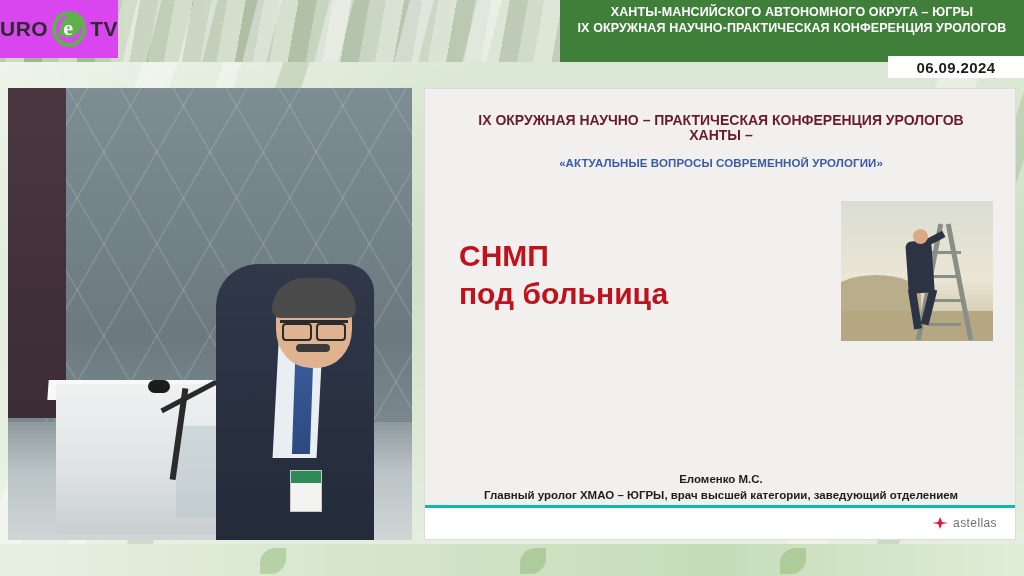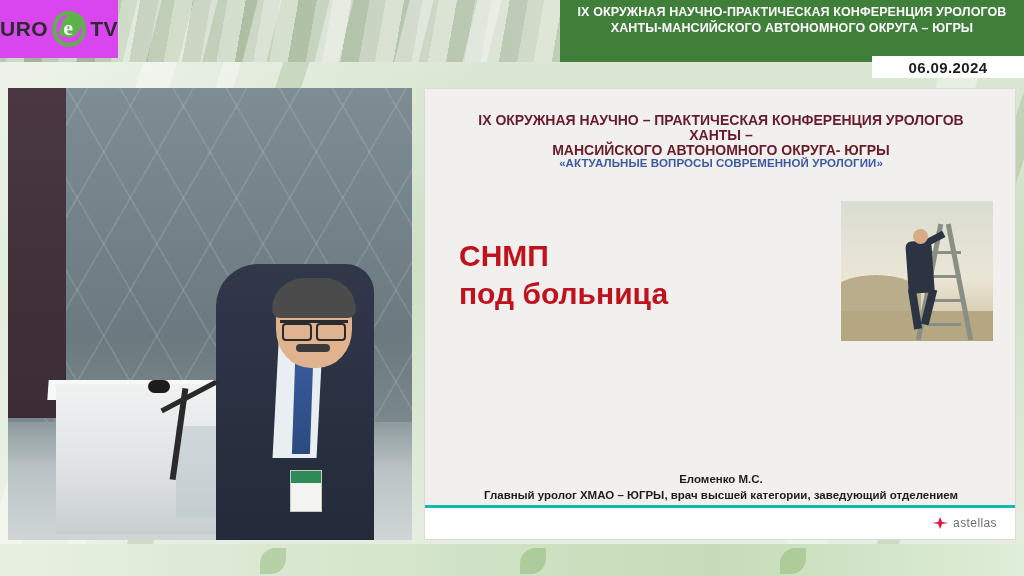--- a/index.html
+++ b/index.html
@@ -49,21 +49,21 @@
   .header-green {
     position: absolute; right: 0; top: 0; width: 464px; height: 62px;
     background: #3f7f3a;
   }
   .header-title {
     position: absolute; right: 8px; top: 4px; width: 448px;
     color: #ffffff; font-weight: bold; font-size: 12.5px; line-height: 16px;
     text-align: center; letter-spacing: 0.1px; text-transform: uppercase;
   }
   .header-date-wrap {
-    position: absolute; right: 0; top: 56px; width: 152px; height: 22px;
+    position: absolute; right: 0; top: 56px; width: 136px; height: 22px;
     background: #ffffff; display: flex; align-items: center; justify-content: center;
   }
   .header-date {
     color: #1d1d1d; font-weight: bold; font-size: 15px; letter-spacing: 0.4px;
   }
 
   
   .logo {
     position: absolute; left: 0; top: 0; width: 118px; height: 58px;
     background: #d946ef; display: flex; align-items: center; justify-content: center;
@@ -264,22 +264,22 @@
     <div class="header-photo">
       <div class="pane" style="left:130px;"></div>
       <div class="pane" style="left:186px;"></div>
       <div class="pane" style="left:250px;"></div>
       <div class="pane" style="left:322px;"></div>
       <div class="pane" style="left:402px;"></div>
       <div class="pane" style="left:470px;"></div>
     </div>
     <div class="header-green">
       <div class="header-title">
+        <div>ХАНТЫ-МАНСИЙСКОГО АВТОНОМНОГО ОКРУГА – ЮГРЫ</div>
         <div>IX ОКРУЖНАЯ НАУЧНО-ПРАКТИЧЕСКАЯ КОНФЕРЕНЦИЯ УРОЛОГОВ</div>
-        <div>ХАНТЫ-МАНСИЙСКОГО АВТОНОМНОГО ОКРУГА – ЮГРЫ</div>
       </div>
     </div>
   </div>
 
   <div class="header-date-wrap">
     <span class="header-date">06.09.2024</span>
   </div>
 
   <div class="logo">
     <span class="logo-text">URO</span>
@@ -310,21 +310,20 @@
     <div class="v-mic-stand"></div>
     <div class="v-mic-head"></div>
     <div class="v-badge">
       <div class="v-badge-top"></div>
     </div>
   </div>
 
   <div class="slide">
     <div class="slide-title">
       <div>IX ОКРУЖНАЯ НАУЧНО – ПРАКТИЧЕСКАЯ КОНФЕРЕНЦИЯ УРОЛОГОВ ХАНТЫ –</div>
-      <div>МАНСИЙСКОГО АВТОНОМНОГО ОКРУГА- ЮГРЫ</div>
     </div>
     <div class="slide-subtitle">«АКТУАЛЬНЫЕ ВОПРОСЫ СОВРЕМЕННОЙ УРОЛОГИИ»</div>
 
     <div class="slide-main">
       <div>СНМП</div>
       <div>под больница</div>
     </div>
 
     <div class="slide-image">
       <div class="si-sky"></div>

